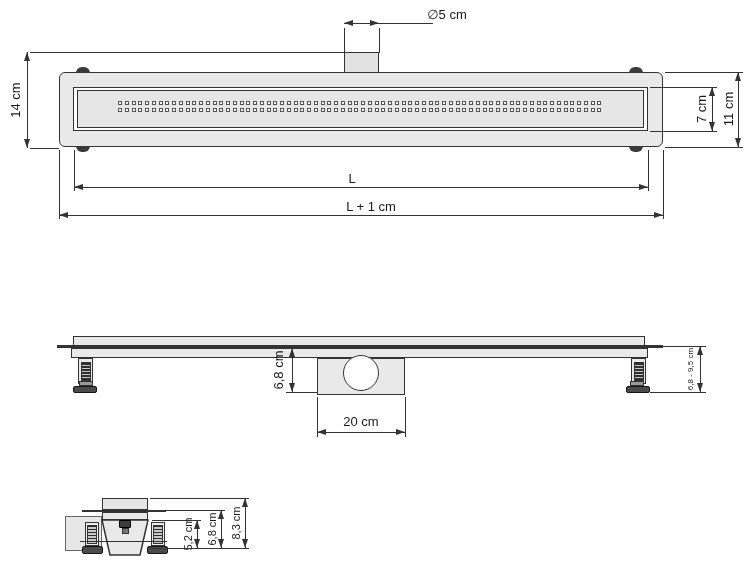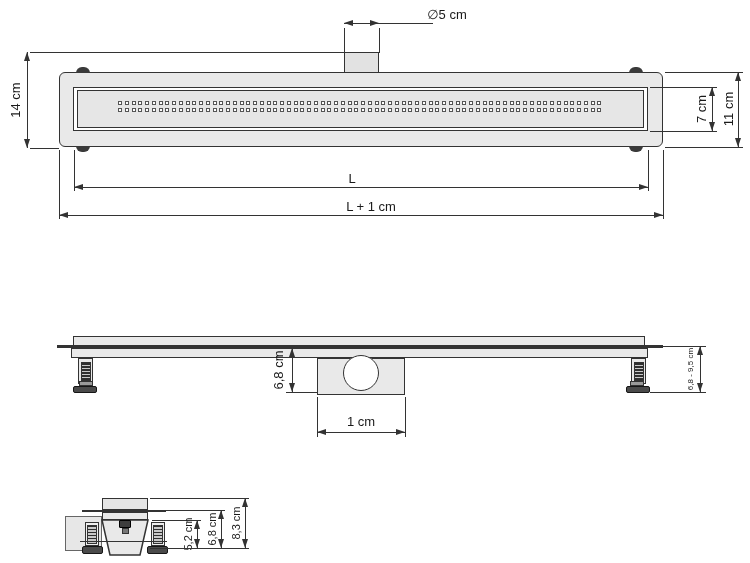--- a/index.html
+++ b/index.html
@@ -284,21 +284,21 @@
       <div class="arr d" style="left:289px;top:383px;"></div>
       <div class="lbl v" style="left:278px;top:370px;">6,8 cm</div>
     </div>
 
     <div>
       <div class="vline" style="left:317px;top:397px;height:40px;"></div>
       <div class="vline" style="left:405px;top:397px;height:40px;"></div>
       <div class="hline" style="left:317px;top:432px;width:88px;"></div>
       <div class="arr l" style="left:317px;top:429px;"></div>
       <div class="arr r" style="left:396px;top:429px;"></div>
-      <div class="lbl" style="left:361px;top:421px;">1 cm</div>
+      <div class="lbl" style="left:361px;top:421px;">20 cm</div>
     </div>
 
     <div>
       <div class="hline" style="left:663px;top:346px;width:43px;"></div>
       <div class="hline" style="left:650px;top:392px;width:56px;"></div>
       <div class="vline" style="left:700px;top:346px;height:46px;"></div>
       <div class="arr u" style="left:697px;top:346px;"></div>
       <div class="arr d" style="left:697px;top:383px;"></div>
       <div class="lbl v xs" style="left:690px;top:369px;">6,8 - 9,5 cm</div>
     </div>

